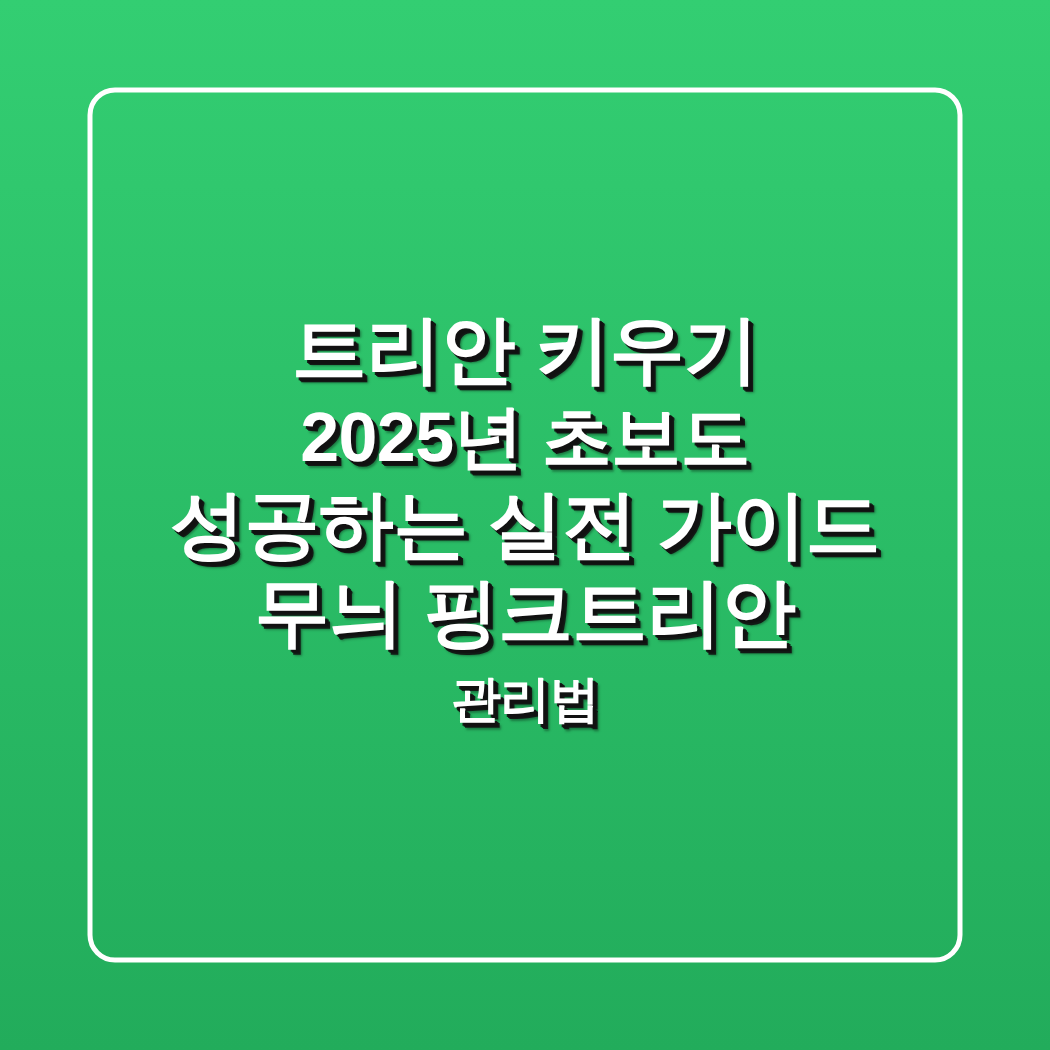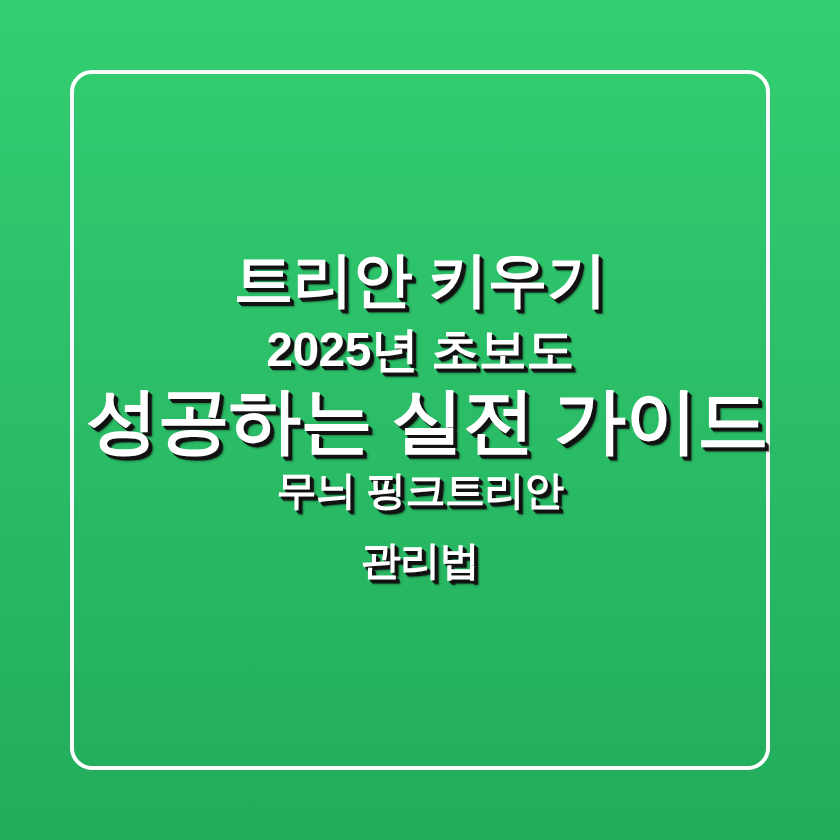--- a/index.html
+++ b/index.html
@@ -73,19 +73,19 @@
 </style>
 </head>
 <body>
 
 <div id="canvas" style="width: 840px; height: 840px; background: linear-gradient(rgb(51, 206, 114) 0%, rgb(34, 172, 91) 100%);">
 
   <div id="frame" style="left: 70px; top: 70px; width: 700px; height: 700px; border: 4px solid rgb(255, 255, 255); border-radius: 22px;"></div>
 
   <div id="headline">
     <span class="headline-line" style="color: rgb(255, 255, 255); font-size: 60px;">트리안 키우기</span>
-    <span class="headline-line" style="color: rgb(255, 255, 255); font-size: 48px;">2025년 초보도</span>
-    <span class="headline-line" style="color: rgb(255, 255, 255); font-size: 72px;">성공하는 실전 가이드</span>
-    <span class="headline-line" style="color: rgb(255, 255, 255); font-size: 40px;">무늬 핑크트리안</span>
+    <span class="headline-line" style="color: rgb(255, 255, 255); font-size: 56px;">2025년 초보도</span>
+    <span class="headline-line" style="color: rgb(255, 255, 255); font-size: 60px;">성공하는 실전 가이드</span>
+    <span class="headline-line" style="color: rgb(255, 255, 255); font-size: 60px;">무늬 핑크트리안</span>
     <span class="headline-line" style="color: rgb(255, 255, 255); font-size: 40px;">관리법</span>
   </div>
 
 </div>
 
 </body></html>

